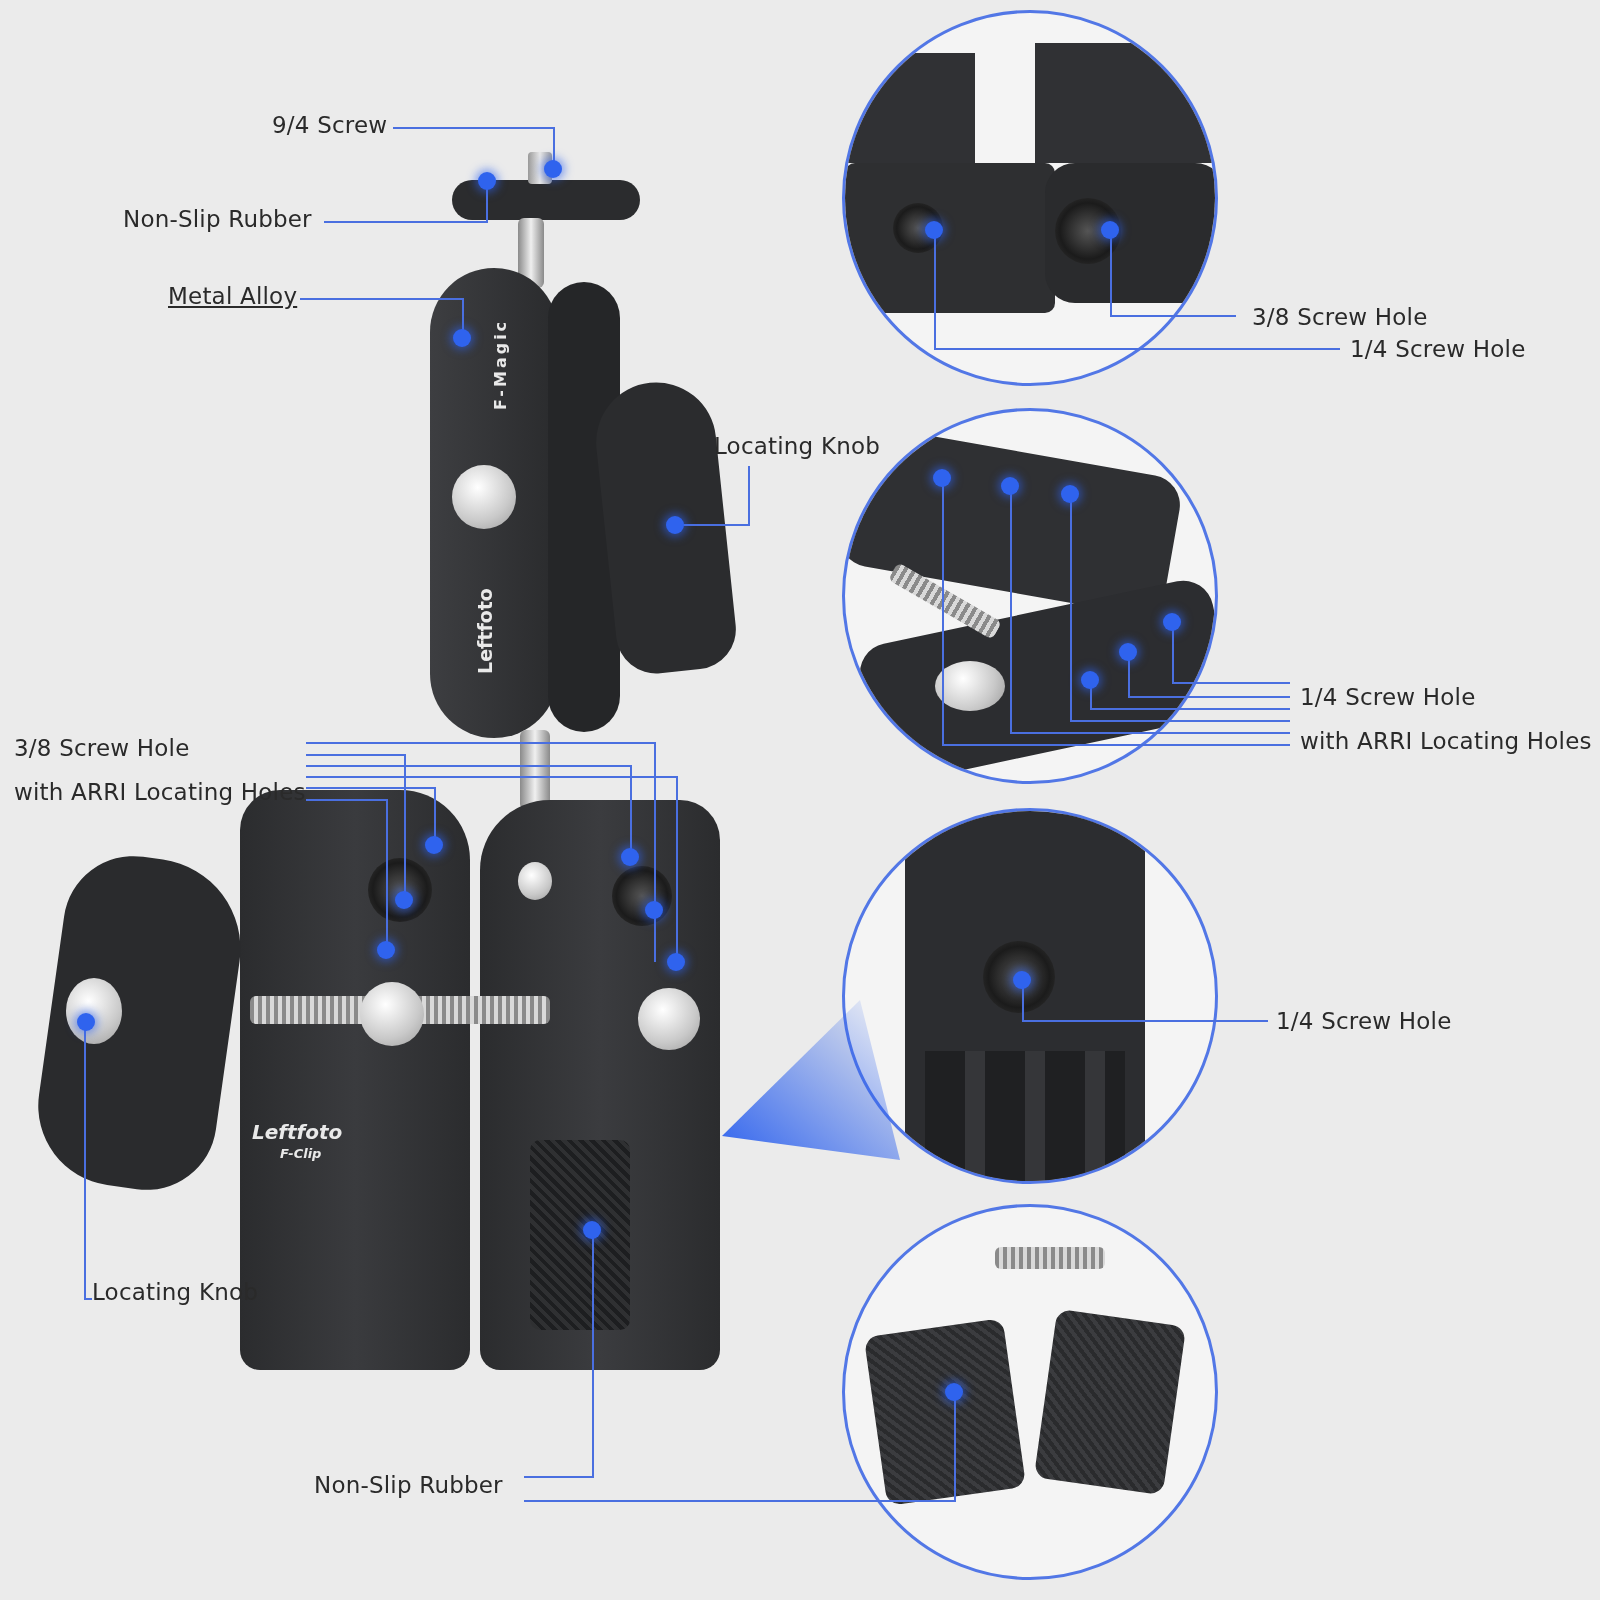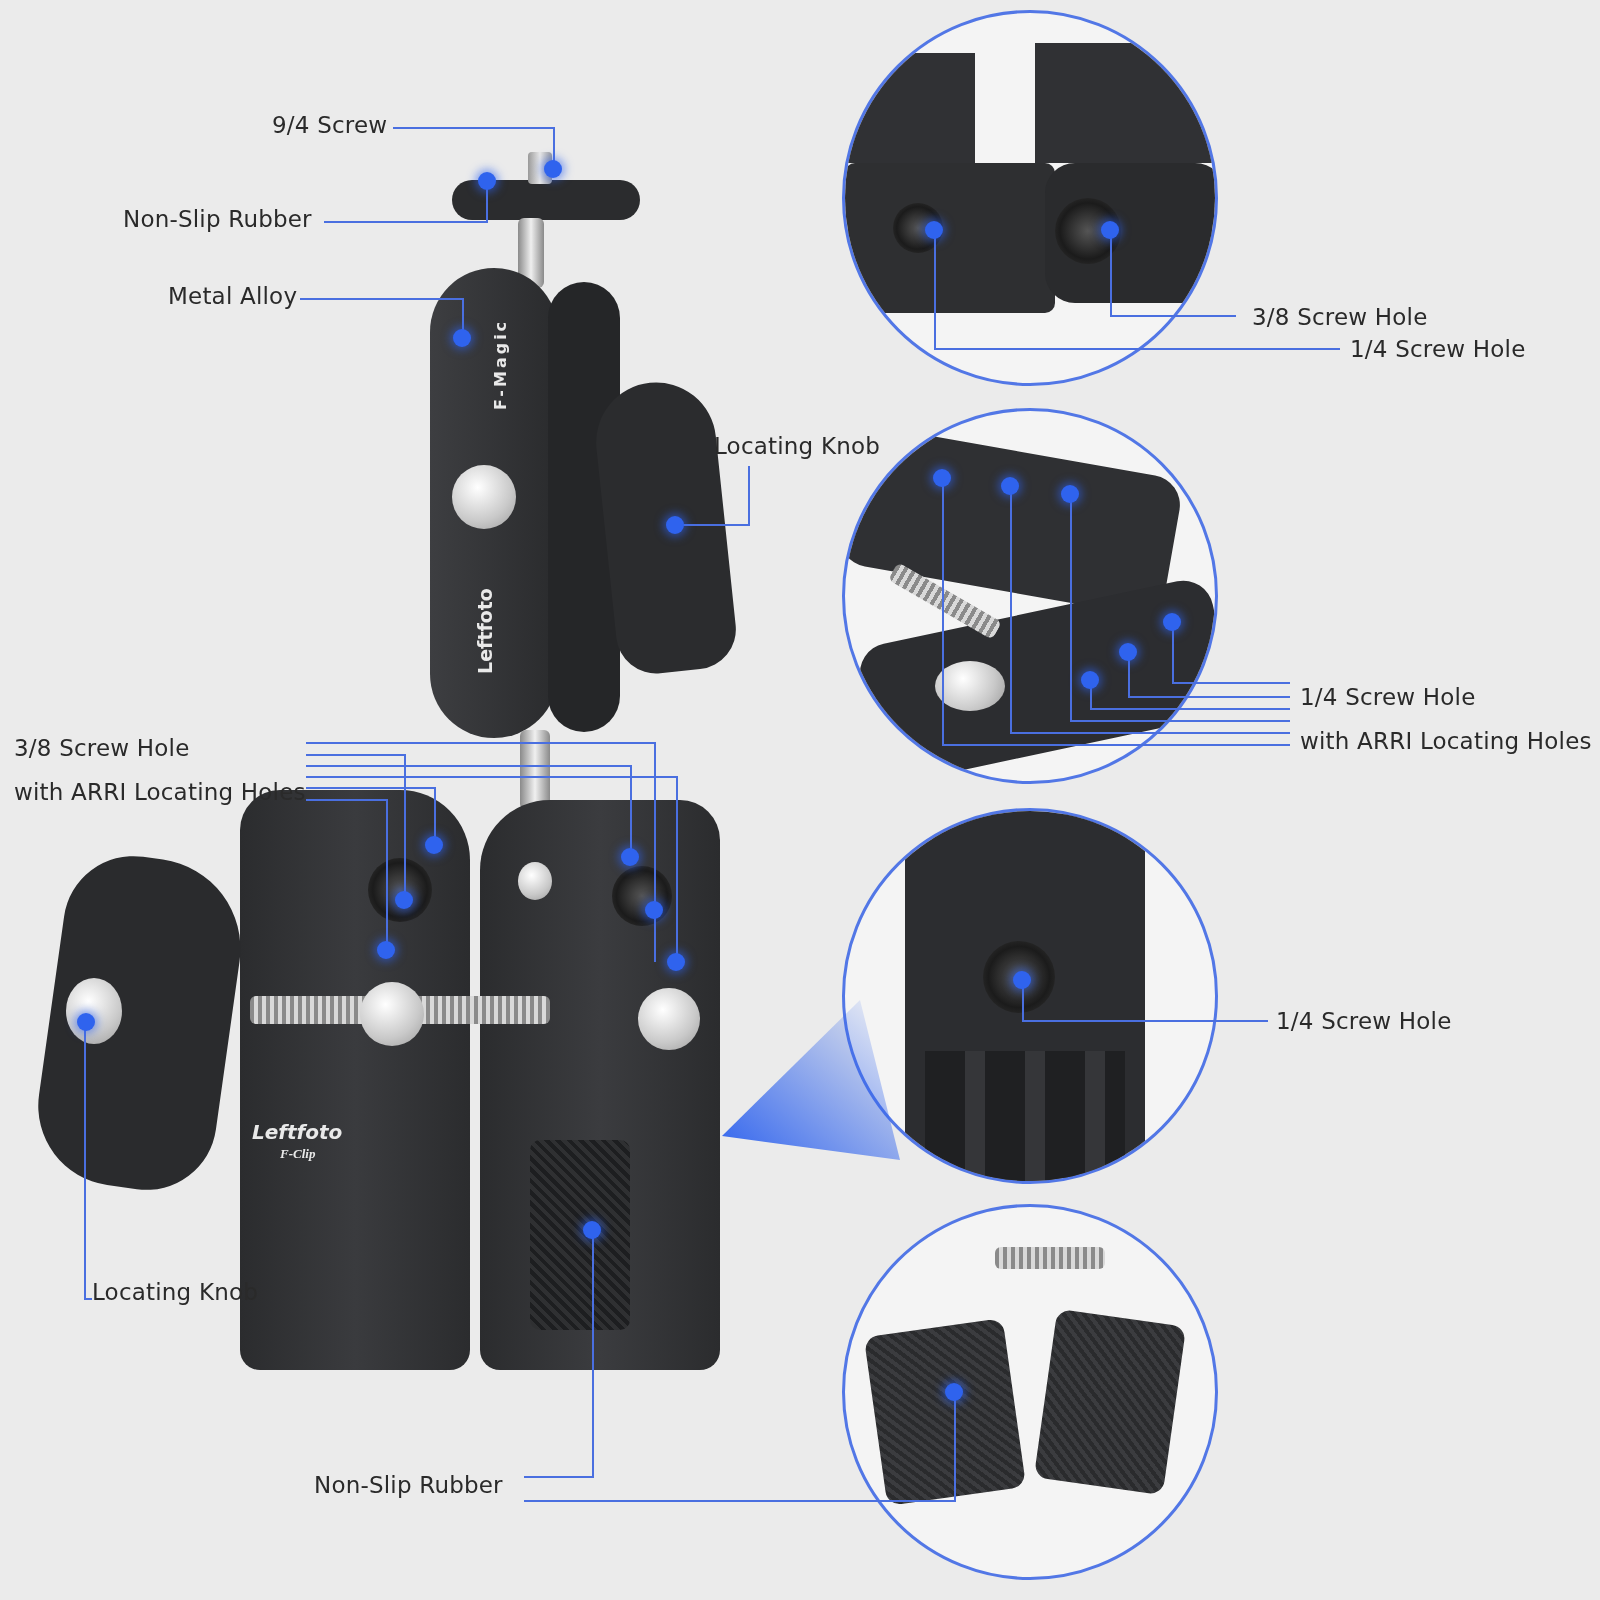--- a/index.html
+++ b/index.html
@@ -40,21 +40,21 @@
   <div class="silver" style="left:360px;top:982px;width:64px;height:64px;"></div>
   <div class="silver" style="left:638px;top:988px;width:62px;height:62px;"></div>
   <div class="silver" style="left:518px;top:862px;width:34px;height:38px;"></div>
   <div class="hole" style="left:368px;top:858px;width:64px;height:64px;"></div>
   <div class="hole" style="left:612px;top:866px;width:60px;height:60px;"></div>
 
   <div class="dark" style="left:50px;top:858px;width:180px;height:330px;border-radius:70px 90px 70px 80px;background:#2a2b2d;transform:rotate(8deg);"></div>
   <div class="silver" style="left:66px;top:978px;width:56px;height:66px;"></div>
 
   <div class="brand" style="left:252px;top:1120px;font-size:20px;font-style:italic;">Leftfoto</div>
-  <div class="brand" style="left:280px;top:1146px;font-size:13px;font-style:italic;font-family:Liberation Serif, serif;">F-Clip</div>
+  <div class="brand" style="left:280px;top:1146px;font-size:13px;font-style:italic;">F-Clip</div>
 </div>
 
 <svg width="1600" height="1600" style="z-index:1;">
   <defs>
     <linearGradient id="cone" x1="0" y1="1" x2="1" y2="0">
       <stop offset="0" stop-color="#2f63ee"></stop>
       <stop offset="1" stop-color="#2f63ee" stop-opacity="0"></stop>
     </linearGradient>
   </defs>
   <polygon points="722,1136 860,1000 900,1160" fill="url(#cone)"></polygon>
@@ -163,21 +163,21 @@
 <div class="dot" style="left:1010px;top:486px;"></div>
 <div class="dot" style="left:1070px;top:494px;"></div>
 <div class="dot" style="left:1090px;top:680px;"></div>
 <div class="dot" style="left:1128px;top:652px;"></div>
 <div class="dot" style="left:1172px;top:622px;"></div>
 <div class="dot" style="left:1022px;top:980px;"></div>
 <div class="dot" style="left:954px;top:1392px;"></div>
 
 <div class="label" style="left:272px;top:112px;">9/4 Screw</div>
 <div class="label" style="left:123px;top:206px;">Non-Slip Rubber</div>
-<div class="label" style="left:168px;top:283px;">Metal Alloy</div>
+<div class="label" style="left:168px;top:283px;text-decoration:underline;">Metal Alloy</div>
 <div class="label" style="left:714px;top:433px;">Locating  Knob</div>
 <div class="label" style="left:14px;top:735px;">3/8  Screw Hole</div>
 <div class="label" style="left:14px;top:779px;">with ARRI  Locating Holes</div>
 <div class="label" style="left:92px;top:1279px;">Locating  Knob</div>
 <div class="label" style="left:314px;top:1472px;">Non-Slip Rubber</div>
 
 <div class="label" style="left:1252px;top:304px;">3/8  Screw  Hole</div>
 <div class="label" style="left:1350px;top:336px;">1/4  Screw  Hole</div>
 <div class="label" style="left:1300px;top:684px;">1/4 Screw  Hole</div>
 <div class="label" style="left:1300px;top:728px;">with ARRI  Locating Holes</div>

